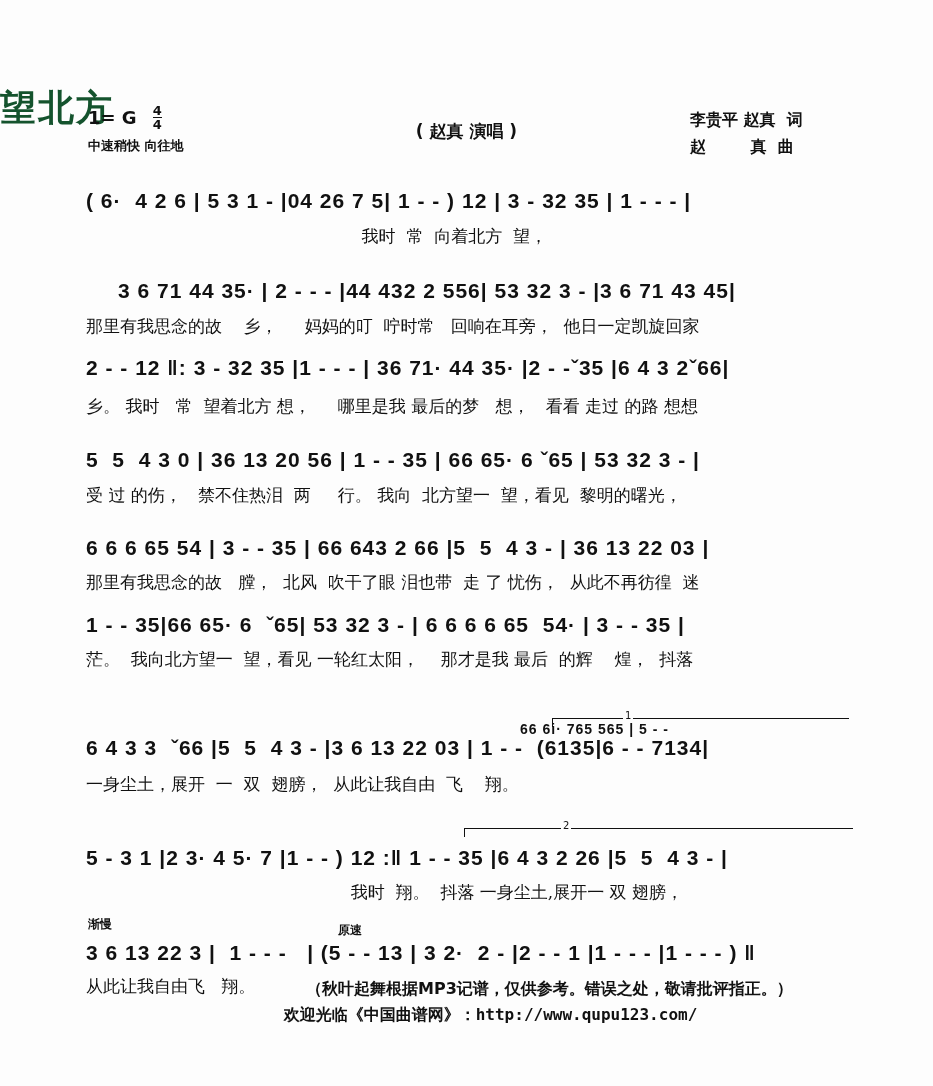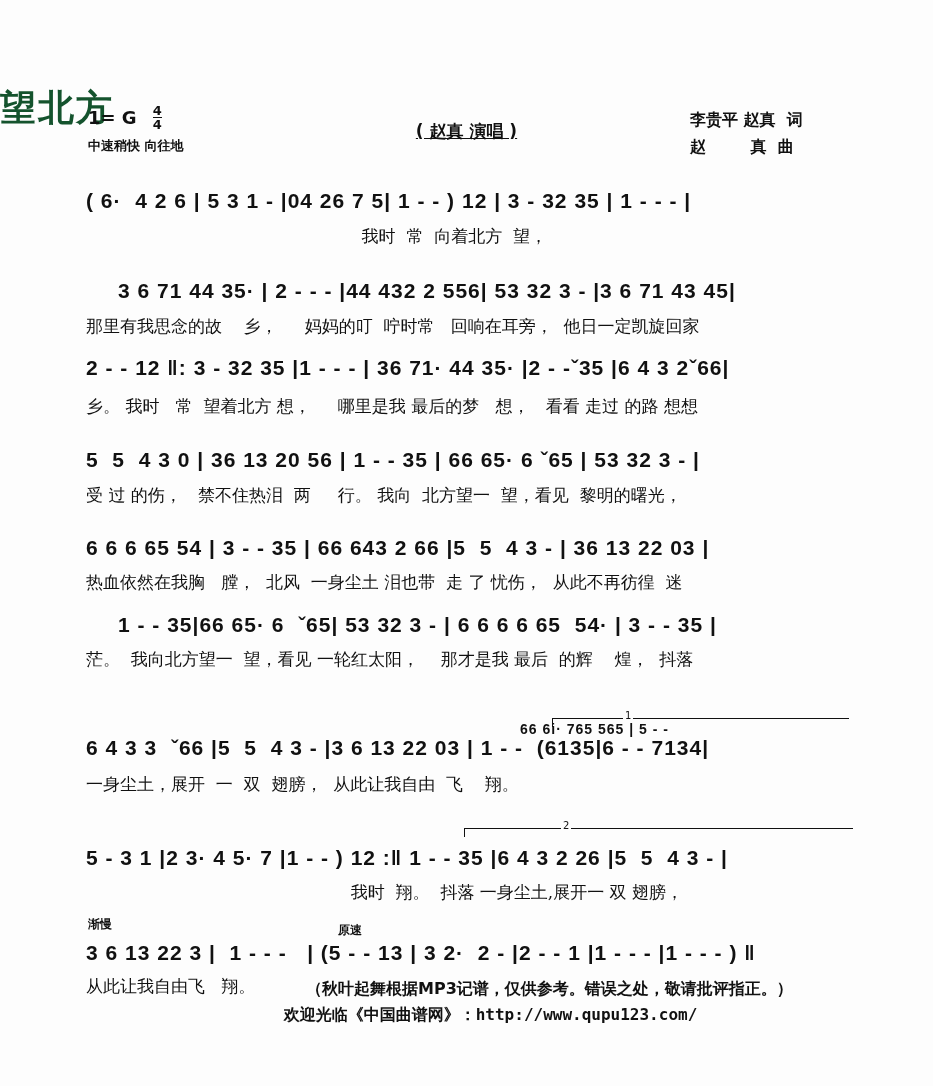--- a/index.html
+++ b/index.html
@@ -2,21 +2,21 @@
 <html><head>
 <meta charset="utf-8">
 <style>
   html, body { margin:0; padding:0; }
   body {
     width:933px; height:1086px; background:#fdfdfd; position:relative; overflow:hidden;
     font-family:"DejaVu Sans", sans-serif; color:#111;
   }
   .abs { position:absolute; }
   .title { left:0; width:933px; top:84px; font-size:36px; font-weight:bold; color:#14532d; letter-spacing:2px; }
-  .singer { left:0; width:933px; top:120px; text-align:center; font-size:17px; font-weight:bold;text-decoration:underline; }
+  .singer { left:0; width:933px; top:120px; text-align:center; font-size:17px; font-weight:bold; }
   .key { left:88px; top:104px; font-size:18px; font-weight:bold; display:flex; align-items:center; gap:16px; }
   .frac { display:inline-flex; flex-direction:column; font-size:13px; line-height:13px; align-items:center; }
   .frac span:first-child { border-bottom:1px solid #111; }
   .tempo { left:88px; top:137px; font-size:13px; font-weight:bold; }
   .credits { left:690px; top:106px; font-size:16px; font-weight:bold; line-height:27px; font-family:"DejaVu Serif", serif; }
   .row { left:86px; width:770px; }
   .notes {
     font-family:"Liberation Sans", sans-serif; font-weight:bold; font-size:21px; white-space:pre;
     letter-spacing:1px; height:26px; line-height:26px;
   }
@@ -53,23 +53,23 @@
 <div class="abs row notes" style="top:278px;margin-left:32px;">3 6 71 44 35· | 2 - - - |44 432 2 556| 53 32 3 - |3 6 71 43 45|</div>
 <div class="abs row lyrics" style="top:313px;">那里有我思念的故    乡，     妈妈的叮  咛时常   回响在耳旁，  他日一定凯旋回家</div>
 
 <div class="abs row notes" style="top:355px;">2 - - 12 ‖: 3 - 32 35 |1 - - - | 36 71· 44 35· |2 - -ˇ35 |6 4 3 2ˇ66|</div>
 <div class="abs row lyrics" style="top:393px;">乡。 我时   常  望着北方 想，     哪里是我 最后的梦   想，   看看 走过 的路 想想</div>
 
 <div class="abs row notes" style="top:447px;">5  5  4 3 0 | 36 13 20 56 | 1 - - 35 | 66 65· 6 ˇ65 | 53 32 3 - |</div>
 <div class="abs row lyrics" style="top:482px;">受 过 的伤，   禁不住热泪  两     行。 我向  北方望一  望，看见  黎明的曙光，</div>
 
 <div class="abs row notes" style="top:535px;">6 6 6 65 54 | 3 - - 35 | 66 643 2 66 |5  5  4 3 - | 36 13 22 03 |</div>
-<div class="abs row lyrics" style="top:569px;">热血依然在我胸   膛，  北风  一身尘土 泪也带  走 了 忧伤，  从此不再彷徨  迷</div>
+<div class="abs row lyrics" style="top:569px;">那里有我思念的故   膛，  北风  吹干了眼 泪也带  走 了 忧伤，  从此不再彷徨  迷</div>
 
-<div class="abs row notes" style="top:612px;margin-left:32px;">1 - - 35|66 65· 6  ˇ65| 53 32 3 - | 6 6 6 6 65  54· | 3 - - 35 |</div>
+<div class="abs row notes" style="top:612px;">1 - - 35|66 65· 6  ˇ65| 53 32 3 - | 6 6 6 6 65  54· | 3 - - 35 |</div>
 <div class="abs row lyrics" style="top:646px;">茫。  我向北方望一  望，看见 一轮红太阳，    那才是我 最后  的辉    煌，  抖落</div>
 <div class="abs notes" style="left:520px; top:716px; font-size:14px;">66 6i· 765 565 | 5 - -</div>
 
 <div class="abs volta" style="left:552px; top:718px; width:296px;">
   <span style="left:70px;">1</span>
 </div>
 
 <div class="abs row notes" style="top:735px;">6 4 3 3  ˇ66 |5  5  4 3 - |3 6 13 22 03 | 1 - -  (6135|6 - - 7134|</div>
 <div class="abs row lyrics" style="top:771px;">一身尘土，展开  一  双  翅膀，  从此让我自由  飞    翔。</div>
 

